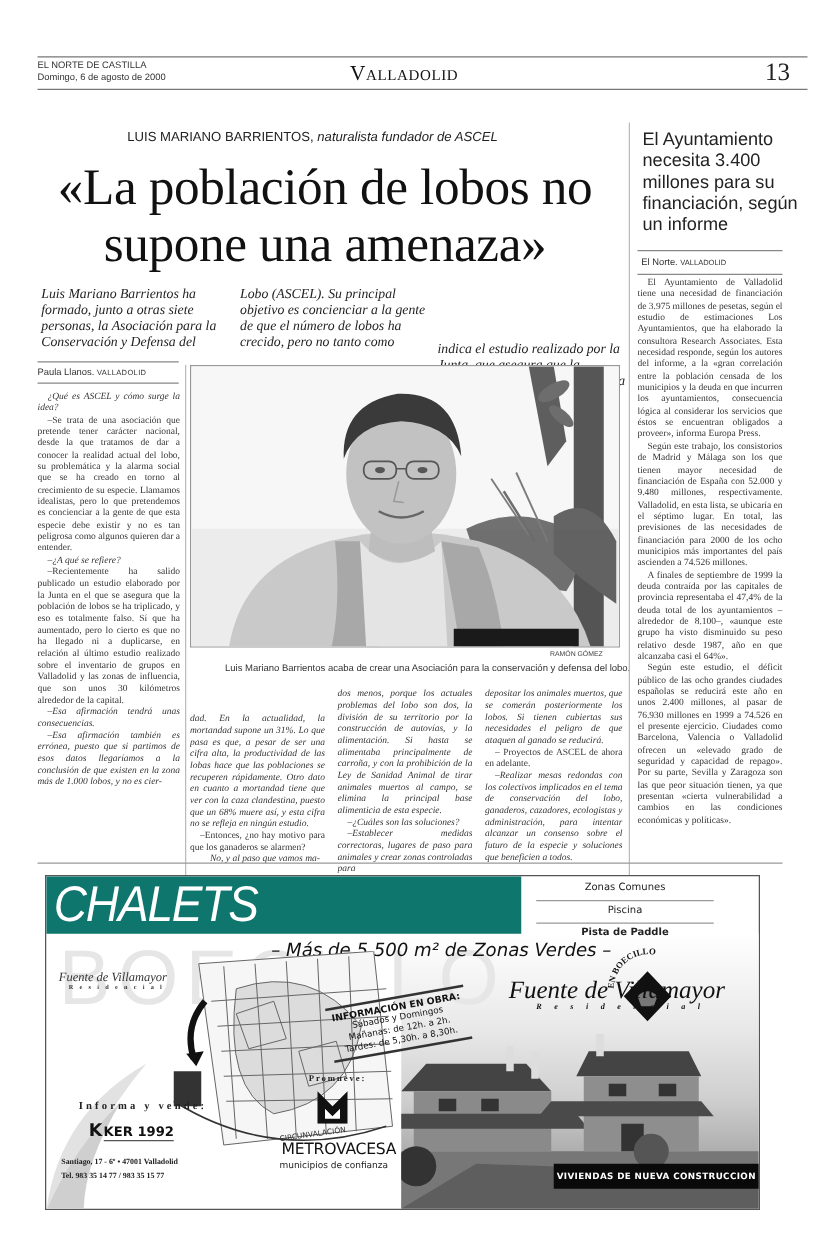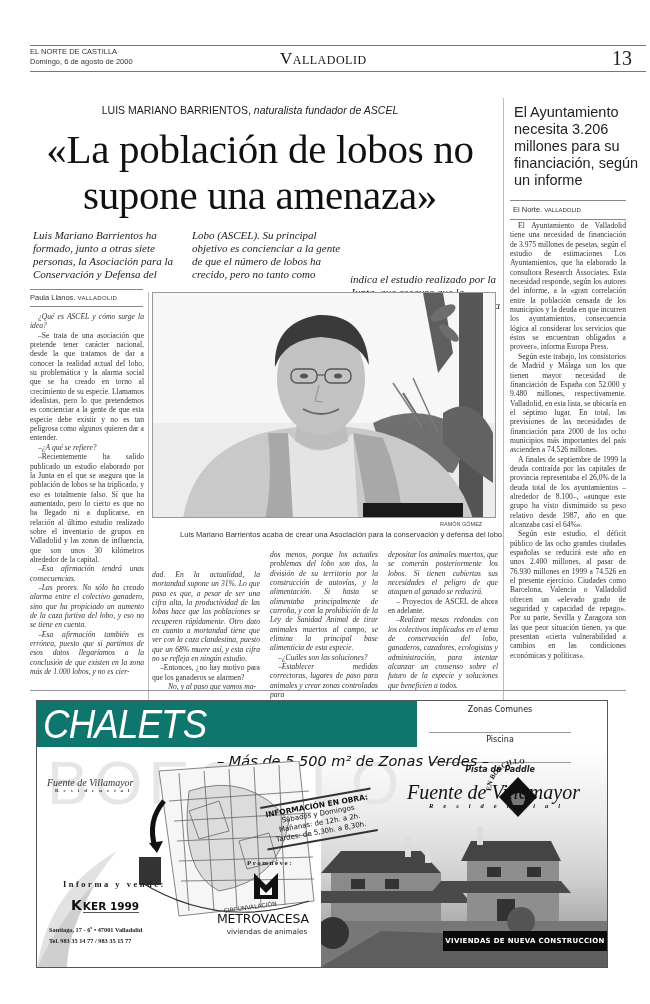--- a/index.html
+++ b/index.html
@@ -41,43 +41,43 @@
 
   .vrule { position: absolute; width: 1px; background: #bbb; }
 
   
   .ad { left: 36px; top: 700px; width: 572px; height: 268px; border: 1px solid #555; overflow: hidden; background: #fff; }
   .ad-banner { position: absolute; left: 0; top: 0; width: 380px; height: 46px; background: #0f766e; color: #fff; }
   .ad-chalets { position: absolute; left: 6px; top: 0px; font-family: "Liberation Sans", sans-serif; font-style: italic; font-size: 40px; line-height: 46px; letter-spacing: -1px; font-weight: 400; transform: scaleX(0.92); transform-origin: left; }
   .ad-types { position: absolute; left: 162px; top: 4px; font-family: "Liberation Sans", sans-serif; font-style: italic; font-size: 18px; letter-spacing: 0.5px; }
   .ad-sub { position: absolute; left: 160px; top: 28px; font-family: "DejaVu Sans", sans-serif; font-size: 9.6px; letter-spacing: 0.6px; color: #eee; }
   .ad-zonas { position: absolute; left: 392px; top: 2px; width: 142px; text-align: center; font-family: "DejaVu Sans", sans-serif; font-size: 8px; line-height: 13px; color: #222; }
-  .ad-zonas div { border-bottom: 1px solid #999; padding-bottom: 16px; }
-  .ad-zonas div:last-child { border-bottom: none; font-style: italic; font-weight: bold; }
+  .ad-zonas div { border-bottom: 1px solid #999; padding-bottom: 4px; }
+  .ad-zonas div:last-child { border-bottom: none; font-weight: bold; }
   .ad-watermark { position: absolute; left: 10px; top: 46px; font-family: "Liberation Sans", sans-serif; font-size: 62px; letter-spacing: 6px; color: #e6e6e6; }
   .ad-verdes { position: absolute; left: 180px; top: 52px; font-family: "DejaVu Sans", sans-serif; font-style: italic; font-size: 14.5px; color: #111; }
   .ad-fuente-small { position: absolute; left: 10px; top: 76px; font-family: "Liberation Serif", serif; font-style: italic; font-size: 10px; color: #333; }
   .ad-fuente-small .res { display: block; font-size: 5px; letter-spacing: 5px; font-style: normal; font-weight: bold; margin-left: 8px; }
   .ad-map { position: absolute; left: 82px; top: 60px; width: 200px; height: 162px; }
   .ad-info { position: absolute; left: 226px; top: 96px; transform: rotate(-10deg); font-family: "DejaVu Sans", sans-serif; font-size: 7px; line-height: 9px; color: #111; text-align: center; border-top: 2px double #333; border-bottom: 2px double #333; padding: 2px 4px; }
   .ad-info .t { font-weight: bold; font-size: 7.5px; }
   .ad-boecillo { position: absolute; left: 446px; top: 50px; width: 70px; height: 70px; }
   .ad-sky { position: absolute; left: 284px; top: 46px; width: 286px; height: 220px; background: linear-gradient(180deg, #fff 0%, #e8e8e8 35%, #cfcfcf 60%, #8a8a8a 100%); }
   .ad-houses { position: absolute; left: 284px; top: 120px; width: 286px; height: 146px; }
   .ad-fuente-big { position: absolute; left: 370px; top: 80px; font-family: "Liberation Serif", serif; font-style: italic; font-size: 20px; color: #111; }
   .ad-fuente-big .res { display: block; font-size: 6.5px; letter-spacing: 10px; font-weight: bold; margin-left: 22px; margin-top: -2px; }
   .ad-nueva { position: absolute; left: 406px; top: 230px; width: 164px; height: 20px; background: #0a0a0a; color: #fff; font-family: "DejaVu Sans", sans-serif; font-size: 7px; font-weight: bold; line-height: 20px; text-align: center; letter-spacing: 0.3px; }
   .ad-informa { position: absolute; left: 26px; top: 178px; font-family: "Liberation Serif", serif; font-size: 8.5px; font-weight: bold; letter-spacing: 2.5px; color: #222; }
   .ad-ker { position: absolute; left: 34px; top: 196px; font-family: "DejaVu Sans", sans-serif; font-size: 10.5px; font-weight: bold; color: #111; }
   .ad-ker .k { font-size: 14px; margin-right: 1px; }
   .ad-ker .name { border-bottom: 1px solid #555; }
   .ad-addr { position: absolute; left: 12px; top: 223px; font-family: "Liberation Serif", serif; font-size: 6.3px; line-height: 11px; font-weight: bold; color: #222; }
   .ad-promueve { position: absolute; left: 210px; top: 158px; font-family: "Liberation Serif", serif; font-size: 7px; letter-spacing: 1.5px; font-weight: bold; color: #222; }
   .ad-metro-logo { position: absolute; left: 215px; top: 170px; width: 28px; height: 28px; }
-  .ad-metro { position: absolute; left: 180px; top: 210px; width: 100px; text-align: left; font-family: "DejaVu Sans", sans-serif; font-size: 12.5px; color: #111; letter-spacing: -0.2px; }
+  .ad-metro { position: absolute; left: 180px; top: 210px; width: 100px; text-align: right; font-family: "DejaVu Sans", sans-serif; font-size: 12.5px; color: #111; letter-spacing: -0.2px; }
   .ad-metro-sub { position: absolute; left: 180px; top: 226px; width: 100px; text-align: center; font-family: "DejaVu Sans", sans-serif; font-size: 7.2px; color: #222; }
   .ad-swoosh { position: absolute; left: 0; top: 150px; width: 90px; height: 118px; }
 </style>
 </head>
 <body>
 
 <div class="hdr-rule" style="top:45px;"></div>
 <div class="abs hdr-paper">
   <div>EL NORTE DE CASTILLA</div>
   <div>Domingo, 6 de agosto de 2000</div>
@@ -100,21 +100,20 @@
   <span>Paula Llanos.</span>
   <span class="loc">VALLADOLID</span>
 </div>
 
 <div class="abs col" style="left:30px; top:312px; width:114px; height:396px;">
   <p><em>¿Qué es ASCEL y cómo surge la idea?</em></p>
   <p>–Se trata de una asociación que pretende tener carácter nacional, desde la que tratamos de dar a conocer la realidad actual del lobo, su problemática y la alarma social que se ha creado en torno al crecimiento de su especie. Llamamos idealistas, pero lo que pretendemos es concienciar a la gente de que esta especie debe existir y no es tan peligrosa como algunos quieren dar a entender.</p>
   <p><em>–¿A qué se refiere?</em></p>
   <p>–Recientemente ha salido publicado un estudio elaborado por la Junta en el que se asegura que la población de lobos se ha triplicado, y eso es totalmente falso. Sí que ha aumentado, pero lo cierto es que no ha llegado ni a duplicarse, en relación al último estudio realizado sobre el inventario de grupos en Valladolid y las zonas de influencia, que son unos 30 kilómetros alrededor de la capital.</p>
   <p><em>–Esa afirmación tendrá unas consecuencias.</em></p>
-  <p><em>–Las peores. No sólo ha creado alarma entre el colectivo ganadero, sino que ha propiciado un aumento de la caza furtiva del lobo, y eso no se tiene en cuenta.</em></p>
   <p><em>–Esa afirmación también es errónea, puesto que si partimos de esos datos llegaríamos a la conclusión de que existen en la zona más de 1.000 lobos, y no es cier-</em></p>
 </div>
 <div class="vrule" style="left:148px; top:292px; height:412px;"></div>
 
 <div class="abs photo">
   <svg width="344" height="226" viewBox="0 0 344 226">
     <rect width="344" height="226" fill="#f7f7f7"></rect>
     <rect x="0" y="130" width="344" height="96" fill="#ececec"></rect>
 
     <g fill="#555" opacity="0.85">
@@ -164,29 +163,29 @@
   <p><em>–Establecer medidas correctoras, lugares de paso para animales y crear zonas controladas para</em></p>
 </div>
 <div class="abs col" style="left:388px; top:550px; width:110px; height:155px;">
   <p class="noin"><em>depositar los animales muertos, que se comerán posteriormente los lobos. Si tienen cubiertas sus necesidades el peligro de que ataquen al ganado se reducirá.</em></p>
   <p>– Proyectos de ASCEL de ahora en adelante.</p>
   <p><em>–Realizar mesas redondas con los colectivos implicados en el tema de conservación del lobo, ganaderos, cazadores, ecologistas y administración, para intentar alcanzar un consenso sobre el futuro de la especie y soluciones que beneficien a todos.</em></p>
 </div>
 
 <div class="vrule" style="left:503px; top:98px; height:610px;"></div>
 
-<div class="abs side-head">El Ayuntamiento necesita 3.206 millones para su financiación, según un informe</div>
+<div class="abs side-head">El Ayuntamiento necesita 3.400 millones para su financiación, según un informe</div>
 <div class="abs side-byline">
   <span>El Norte.</span>
   <span class="loc">VALLADOLID</span>
 </div>
 <div class="abs col" style="left:510px; top:221px; width:116px; height:480px;">
   <p>El Ayuntamiento de Valladolid tiene una necesidad de financiación de 3.975 millones de pesetas, según el estudio de estimaciones Los Ayuntamientos, que ha elaborado la consultora Research Associates. Esta necesidad responde, según los autores del informe, a la «gran correlación entre la población censada de los municipios y la deuda en que incurren los ayuntamientos, consecuencia lógica al considerar los servicios que éstos se encuentran obligados a proveer», informa Europa Press.</p>
   <p>Según este trabajo, los consistorios de Madrid y Málaga son los que tienen mayor necesidad de financiación de España con 52.000 y 9.480 millones, respectivamente. Valladolid, en esta lista, se ubicaría en el séptimo lugar. En total, las previsiones de las necesidades de financiación para 2000 de los ocho municipios más importantes del país ascienden a 74.526 millones.</p>
-  <p>A finales de septiembre de 1999 la deuda contraída por las capitales de provincia representaba el 26,0% de la deuda total de los ayuntamientos –alrededor de 8.100–, «aunque este grupo ha visto disminuido su peso relativo desde 1987, año en que alcanzaba casi el 64%».</p>
+  <p>A finales de septiembre de 1999 la deuda contraída por las capitales de provincia representaba el 47,4% de la deuda total de los ayuntamientos –alrededor de 8.100–, «aunque este grupo ha visto disminuido su peso relativo desde 1987, año en que alcanzaba casi el 64%».</p>
   <p>Según este estudio, el déficit público de las ocho grandes ciudades españolas se reducirá este año en unos 2.400 millones, al pasar de 76.930 millones en 1999 a 74.526 en el presente ejercicio. Ciudades como Barcelona, Valencia o Valladolid ofrecen un «elevado grado de seguridad y capacidad de repago». Por su parte, Sevilla y Zaragoza son las que peor situación tienen, ya que presentan «cierta vulnerabilidad a cambios en las condiciones económicas y políticas».</p>
 </div>
 
 <div class="hdr-rule" style="top:690px; left:30px; width:596px; background:#999;"></div>
 
 <div class="abs ad">
   <div class="ad-sky"></div>
   <div class="ad-watermark">BOECILLO</div>
 
   <div class="ad-banner">
@@ -268,27 +267,27 @@
 
   <div class="ad-nueva">VIVIENDAS DE NUEVA CONSTRUCCION</div>
 
   <svg class="ad-swoosh" viewBox="0 0 90 118">
     <path d="M0 118 Q10 40 80 0 Q30 60 20 118 Z" fill="#e2e2e2"></path>
     <path d="M0 118 Q20 70 60 30 Q30 80 30 118 Z" fill="#cfcfcf"></path>
   </svg>
 
   <div class="ad-informa">Informa y vende:</div>
   <div class="ad-ker">
-    <span class="k">K</span><span class="name">KER 1999</span>
+    <span class="k">K</span><span class="name">KER 1992</span>
   </div>
   <div class="ad-addr">
     <div>Santiago, 17 - 6º • 47001 Valladolid</div>
     <div>Tel. 983 35 14 77 / 983 35 15 77</div>
   </div>
 
   <div class="ad-promueve">Promueve:</div>
   <svg class="ad-metro-logo" viewBox="0 0 28 28">
     <path d="M2 2 L14 14 L26 2 L26 28 L2 28 Z" fill="#111"></path>
     <path d="M8 16 L14 22 L20 16 L20 24 L8 24 Z" fill="#fff"></path>
   </svg>
   <div class="ad-metro">METROVACESA</div>
-  <div class="ad-metro-sub">viviendas de animales</div>
+  <div class="ad-metro-sub">municipios de confianza</div>
 </div>
 
 </body></html>

